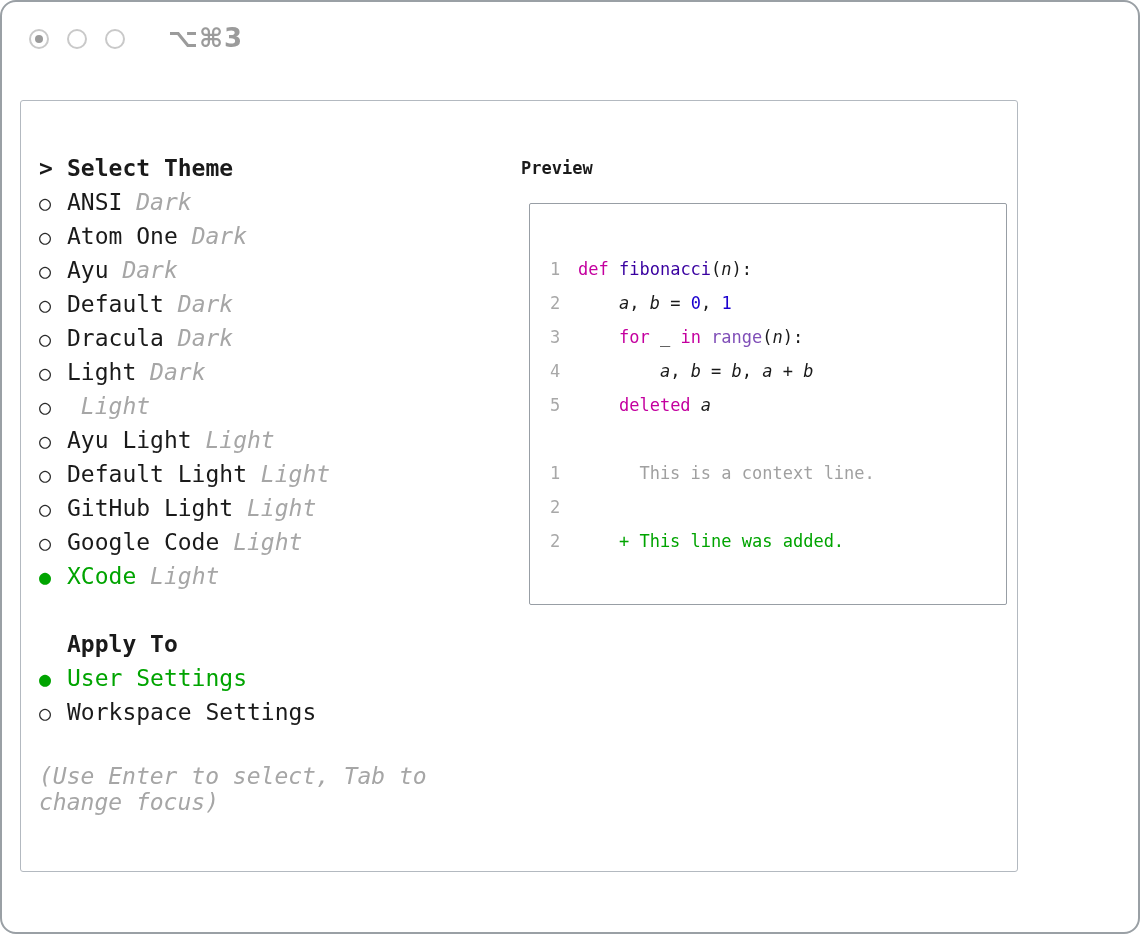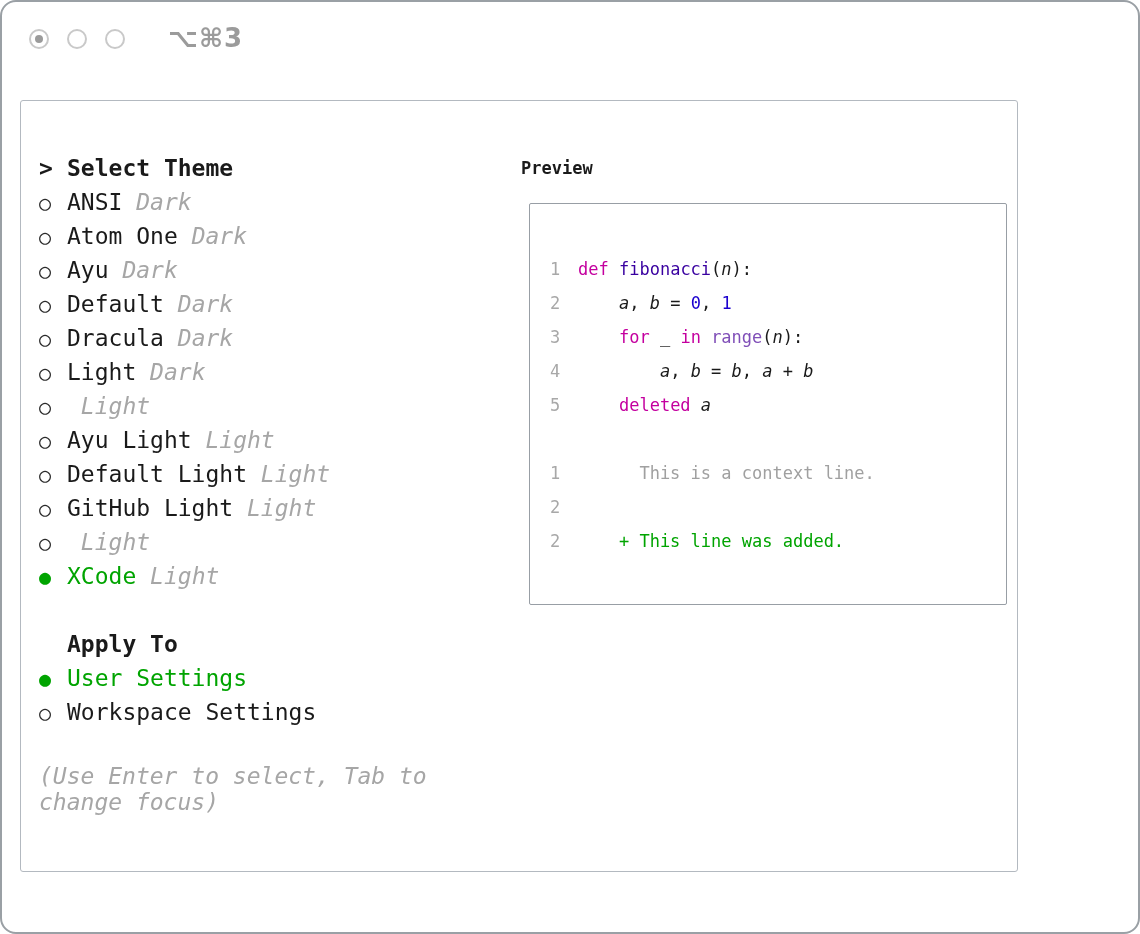--- a/index.html
+++ b/index.html
@@ -116,21 +116,21 @@
           <div class="row"><span class="bullet">○</span><span class="name">ANSI</span><span class="variant"> Dark</span></div>
           <div class="row"><span class="bullet">○</span><span class="name">Atom One</span><span class="variant"> Dark</span></div>
           <div class="row"><span class="bullet">○</span><span class="name">Ayu</span><span class="variant"> Dark</span></div>
           <div class="row"><span class="bullet">○</span><span class="name">Default</span><span class="variant"> Dark</span></div>
           <div class="row"><span class="bullet">○</span><span class="name">Dracula</span><span class="variant"> Dark</span></div>
           <div class="row"><span class="bullet">○</span><span class="name">Light</span><span class="variant"> Dark</span></div>
           <div class="row"><span class="bullet">○</span><span class="variant"> Light</span></div>
           <div class="row"><span class="bullet">○</span><span class="name">Ayu Light</span><span class="variant"> Light</span></div>
           <div class="row"><span class="bullet">○</span><span class="name">Default Light</span><span class="variant"> Light</span></div>
           <div class="row"><span class="bullet">○</span><span class="name">GitHub Light</span><span class="variant"> Light</span></div>
-          <div class="row"><span class="bullet">○</span><span class="variant"> Light</span></div>
+          <div class="row"><span class="bullet">○</span><span class="name">Google Code</span><span class="variant"> Light</span></div>
           <div class="row selected"><span class="bullet">●</span><span class="name">XCode</span><span class="variant"> Light</span></div>
         </div>
 
       <div class="gap"></div>
 
       <div class="apply-title">Apply To</div>
 
       <div>
           <div class="row selected"><span class="bullet">●</span><span class="name">User Settings</span></div>
           <div class="row"><span class="bullet">○</span><span class="name">Workspace Settings</span></div>

